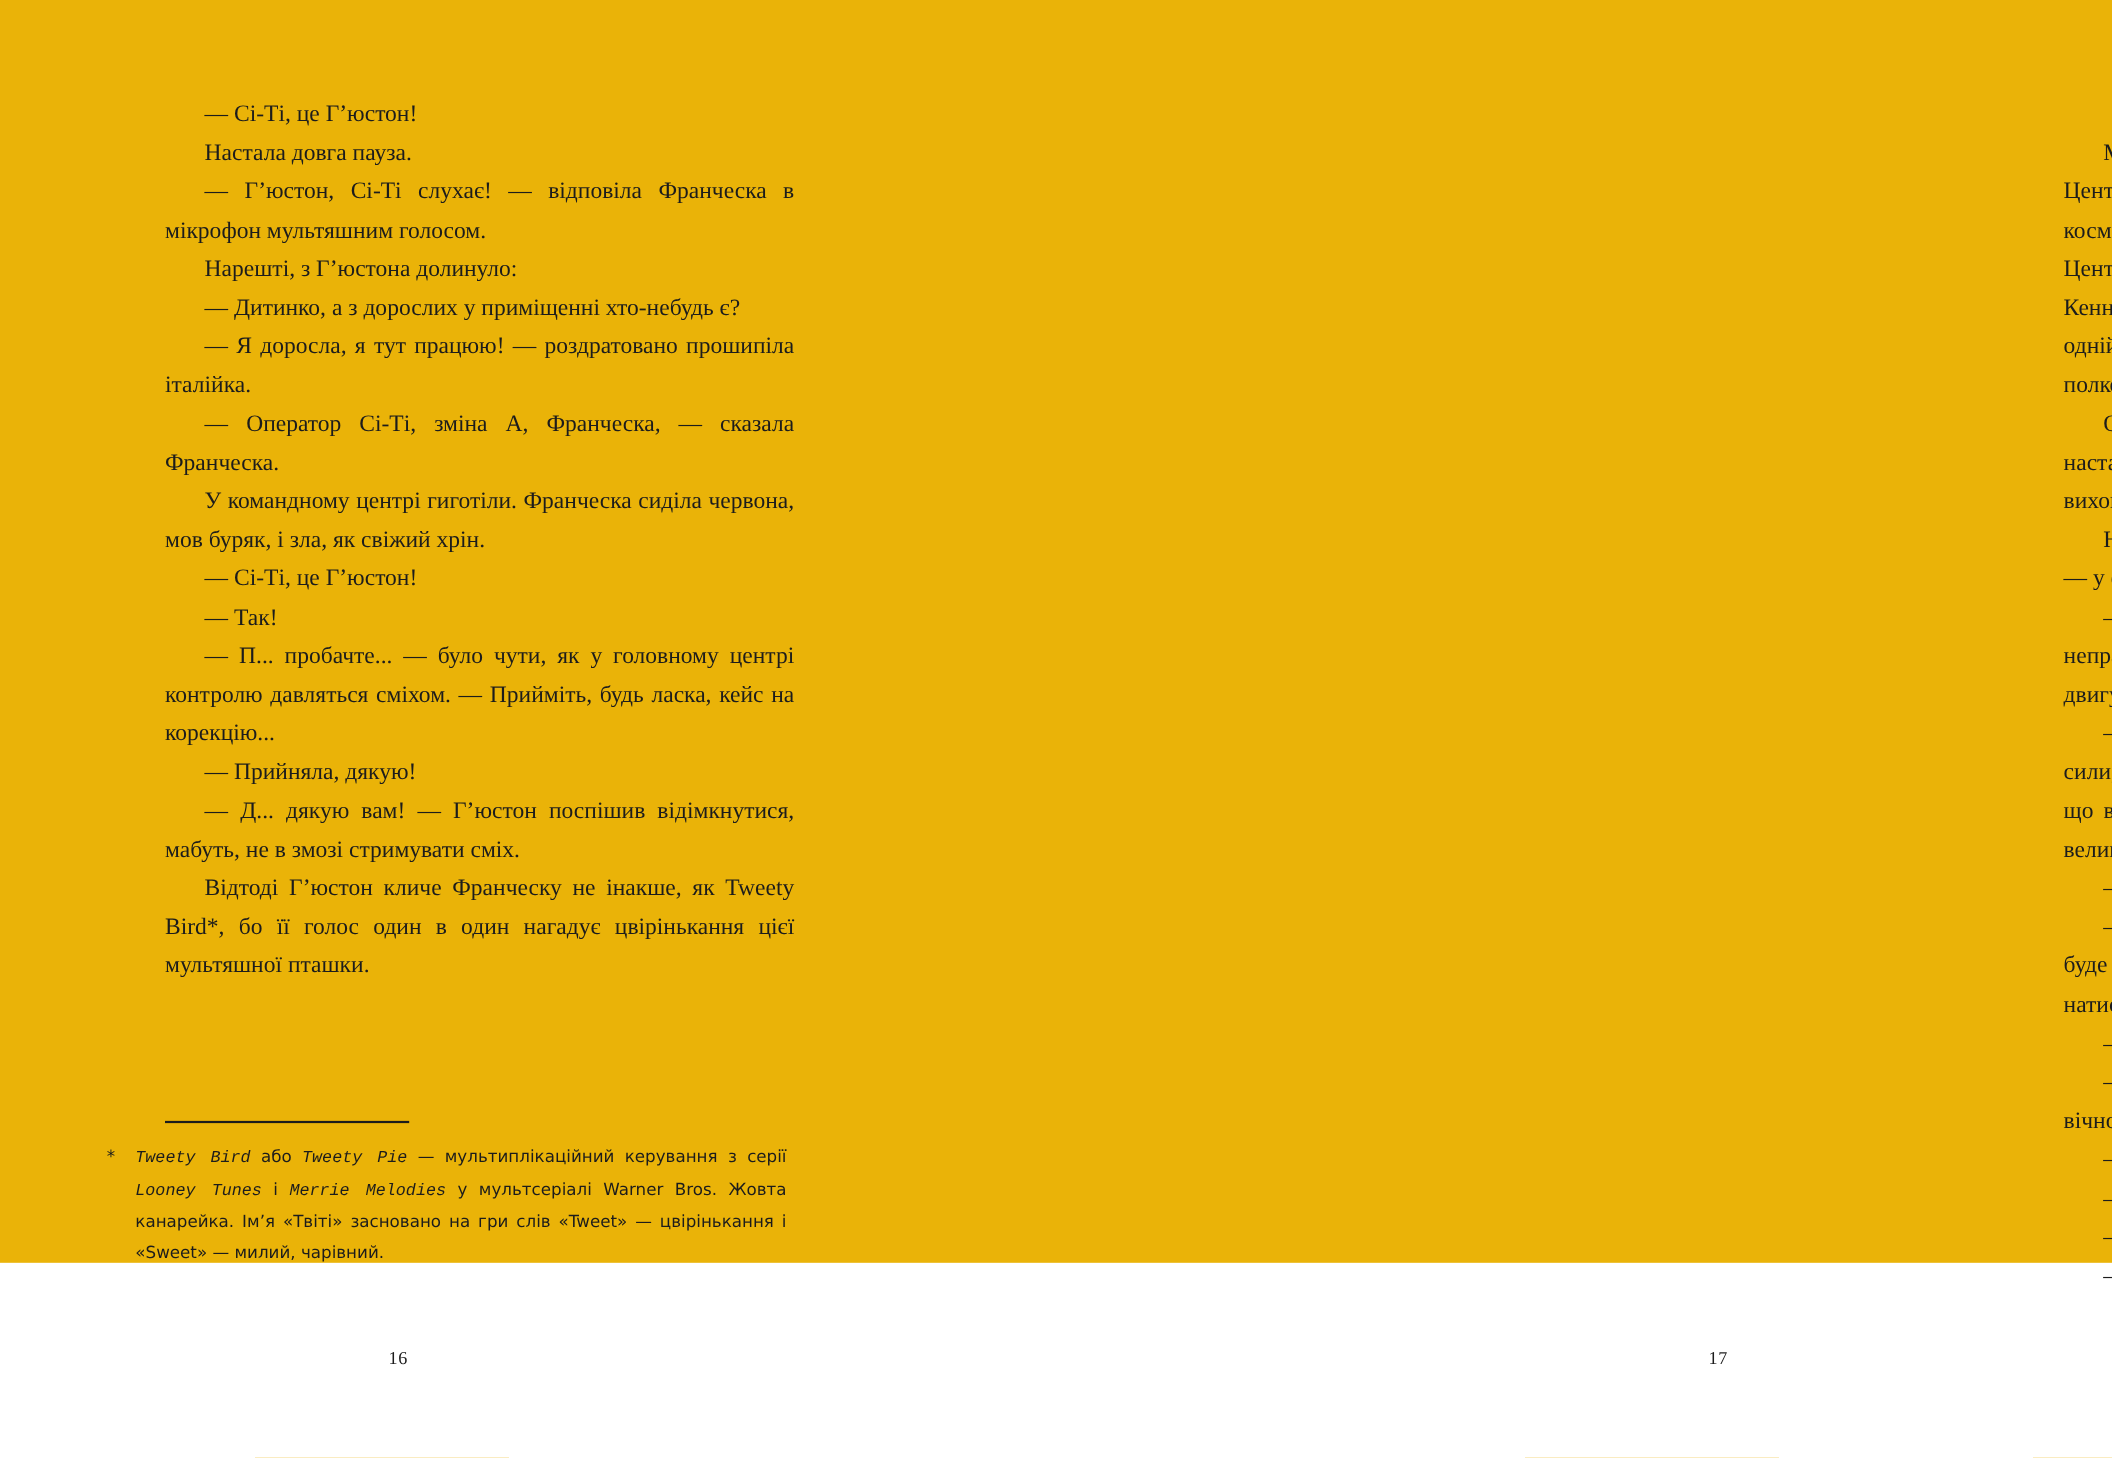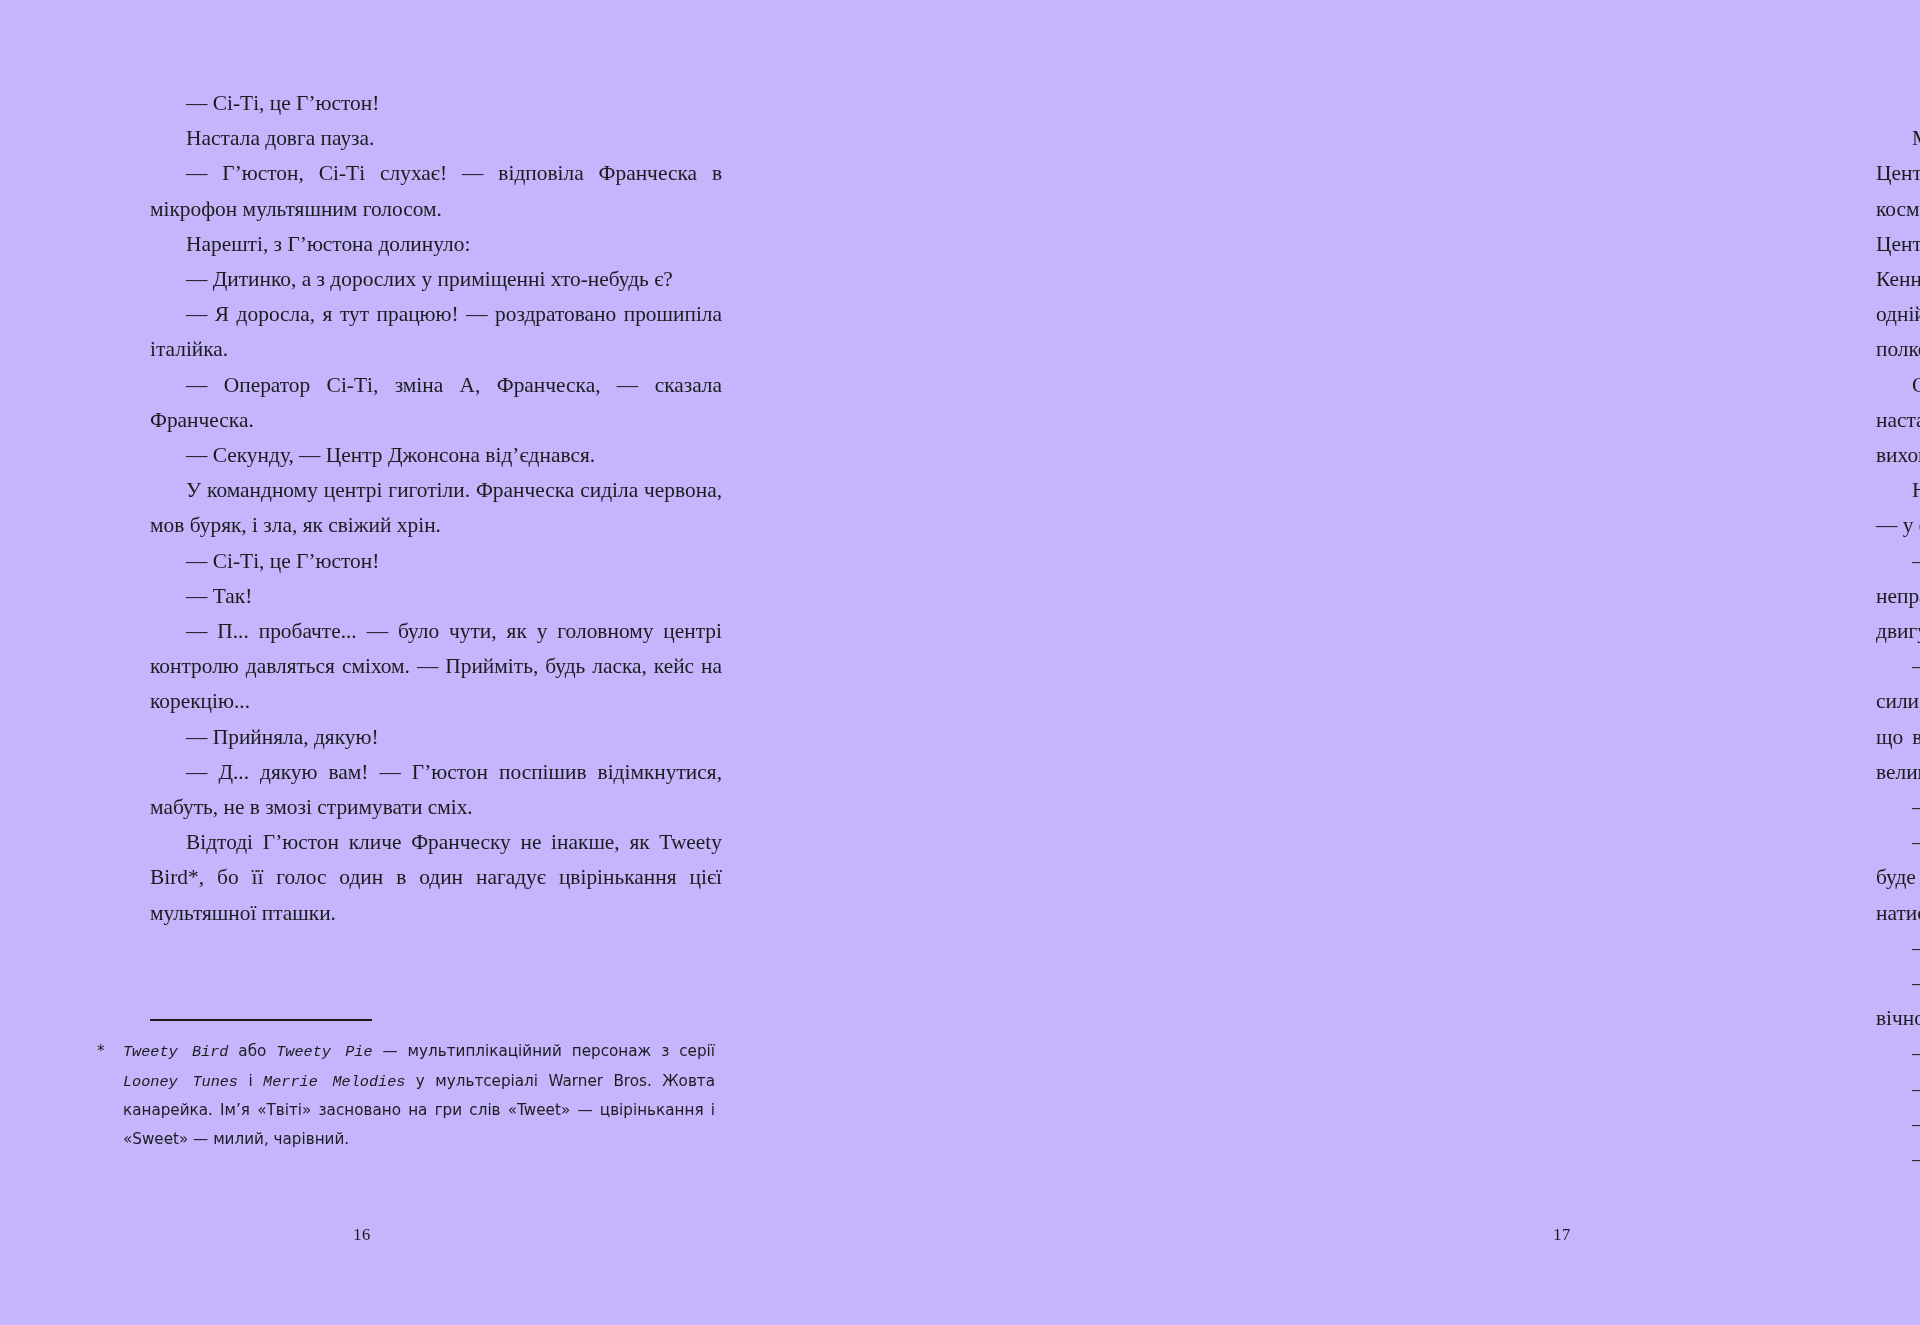--- a/index.html
+++ b/index.html
@@ -10,23 +10,23 @@
   body {
     width: 1920px;
     height: 1325px;
     font-family: "Liberation Serif", "DejaVu Serif", serif;
     color: #1a1a1a;
     overflow: hidden;
   }
   .spread {
     position: relative;
     width: 1920px;
-    height: 1325px;
+    height: 1148px;
     display: flex;
-    background: #c4b5fd;
+    background: #eab308;
   }
   .page {
     position: relative;
     width: 960px;
     height: 1325px;
     box-sizing: border-box;
   }
   .page-left  { padding: 0; }
   .page-right { padding: 0; }
 
@@ -109,35 +109,34 @@
 
   <div class="page page-left">
     <div class="textblock">
       <p>— Сі-Ті, це Г’юстон!</p>
       <p>Настала довга пауза.</p>
       <p>— Г’юстон, Сі-Ті слухає! — відповіла Франческа в мікрофон мультяшним голосом.</p>
       <p>Нарешті, з Г’юстона долинуло:</p>
       <p>— Дитинко, а з дорослих у приміщенні хто-небудь є?</p>
       <p>— Я доросла, я тут працюю! — роздратовано прошипіла італійка.</p>
       <p>— Оператор Сі-Ті, зміна А, Франческа, — сказала Франческа.</p>
-      <p>— Секунду, — Центр Джонсона від’єднався.</p>
       <p>У командному центрі гиготіли. Франческа сиділа червона, мов буряк, і зла, як свіжий хрін.</p>
       <p>— Сі-Ті, це Г’юстон!</p>
       <p>— Так!</p>
       <p>— П... пробачте... — було чути, як у головному центрі контролю давляться сміхом. — Прийміть, будь ласка, кейс на корекцію...</p>
       <p>— Прийняла, дякую!</p>
       <p>— Д... дякую вам! — Г’юстон поспішив відімкнутися, мабуть, не в змозі стримувати сміх.</p>
       <p>Відтоді Г’юстон кличе Франческу не інакше, як Tweety Bird*, бо її голос один в один нагадує цвірінькання цієї мультяшної пташки.</p>
     </div>
 
     <div class="footnote-area">
       <div class="fn-rule"></div>
       <div class="footnote">
         <span class="fn-marker">*</span>
-        <span class="fn-body" id="fn-body"><i>Tweety Bird</i><span> або </span><i>Tweety Pie</i><span> — мультиплікаційний персонаж з серії </span><i>Looney Tunes</i><span> і </span><i>Merrie Melodies</i><span> у мультсеріалі Warner Bros. Жовта канарейка. Ім’я «Твіті» засновано на гри слів «Tweet» — цвірінькання і «Sweet» — милий, чарівний.</span></span>
+        <span class="fn-body" id="fn-body"><i>Tweety Bird</i><span> або </span><i>Tweety Pie</i><span> — мультиплікаційний керування з серії </span><i>Looney Tunes</i><span> і </span><i>Merrie Melodies</i><span> у мультсеріалі Warner Bros. Жовта канарейка. Ім’я «Твіті» засновано на гри слів «Tweet» — цвірінькання і «Sweet» — милий, чарівний.</span></span>
       </div>
     </div>
 
     <div class="folio">16</div>
   </div>
 
   <div class="page page-right">
     <div class="textblock">
       <p class="scenebreak">* * *</p>
       <p>Ми з Франческою — оператори корекції траєкторій Центру керування польотами. Водимо по орбітах сателіти й космічні кораблі. Наш командний центр розташований не в Центрі Джонсона у Г’юстоні, що в Техасі, і не в Центрі Кеннеді на мисі Канаверал, що у Флориді. Ми перебуваємо на одній авіабазі в Новій Англії. Командує базою бравий вояк, полковник Френк Норман Вескотт.</p>

